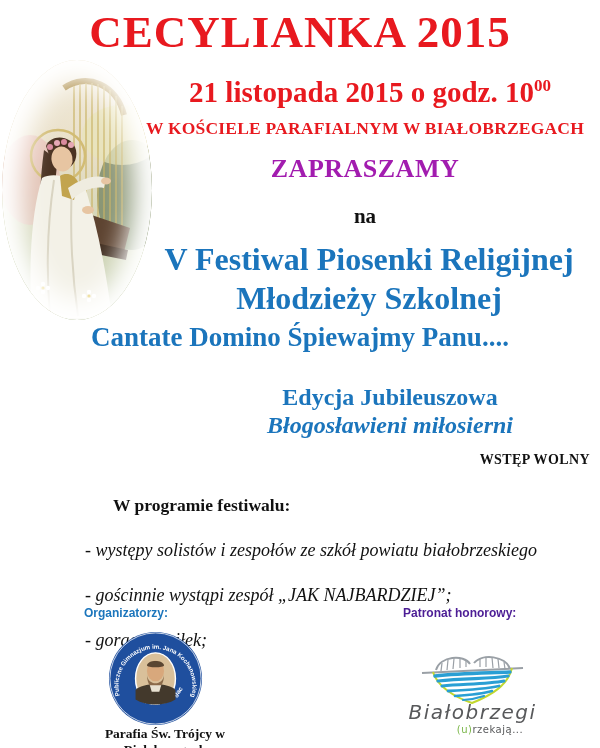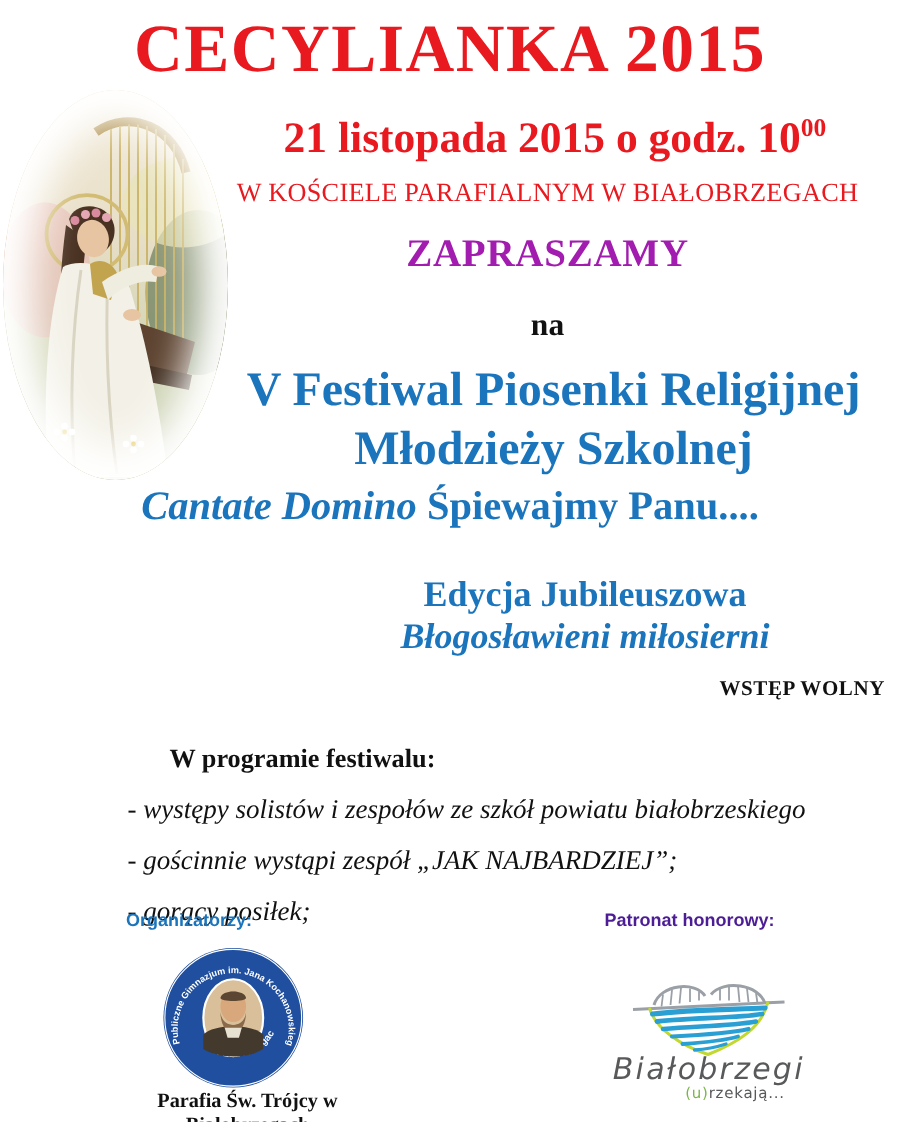--- a/index.html
+++ b/index.html
@@ -30,55 +30,55 @@
     pointer-events:none;
   }
   
   .date-line{
     position:absolute;left:150px;top:76px;width:440px;
     text-align:center;color:#e8191f;font-weight:bold;font-size:29px;
   }
   .date-line sup{font-size:17px;vertical-align:super;line-height:0;}
   .location-line{
     position:absolute;left:140px;top:118px;width:450px;
-    text-align:center;color:#e8191f;font-weight:normal;font-size:17.5px;letter-spacing:.2px;
+    text-align:center;color:#e8191f;font-weight:bold;font-size:17.5px;letter-spacing:.2px;
   }
   
   .invite1{
     position:absolute;left:150px;top:154px;width:430px;
     text-align:center;color:#a21caf;font-weight:bold;font-size:26px;letter-spacing:.5px;
   }
   .invite2{
     position:absolute;left:150px;top:204px;width:430px;
     text-align:center;color:#111;font-weight:bold;font-size:21px;
   }
   
   .festival{
     position:absolute;left:138px;top:240px;width:462px;
     text-align:center;color:#1b75bc;font-weight:bold;font-size:32px;line-height:1.22;
   }
   .motto{
     position:absolute;left:0;top:322px;width:600px;
     text-align:center;color:#1b75bc;font-weight:bold;font-size:27px;
   }
-  .motto .lat{font-style:italic;}
+  .motto .lat{}
   .edition{
     position:absolute;left:180px;top:384px;width:420px;
     text-align:center;color:#1b75bc;font-weight:bold;font-size:24px;line-height:1.15;
   }
   .edition .ed2{font-style:italic;}
   
   .admission{
     position:absolute;right:10px;top:452px;
     color:#111;font-weight:bold;font-size:14px;letter-spacing:.4px;
   }
   
   .program{position:absolute;left:85px;top:495px;width:470px;color:#111;}
   .program-heading{font-weight:bold;font-size:17.5px;margin-left:28px;}
-  .program-item{font-style:italic;font-size:18px;margin-top:13px;}
+  .program-item{font-style:italic;font-size:18px;margin-top:24px;}
   
   .org-label{
     position:absolute;left:84px;top:606px;
     font-family:"Liberation Sans",sans-serif;
     color:#1b75bc;font-weight:bold;font-size:12px;
   }
   .patron-label{
     position:absolute;left:403px;top:606px;
     font-family:"Liberation Sans",sans-serif;
     color:#4c1d95;font-weight:bold;font-size:12px;

